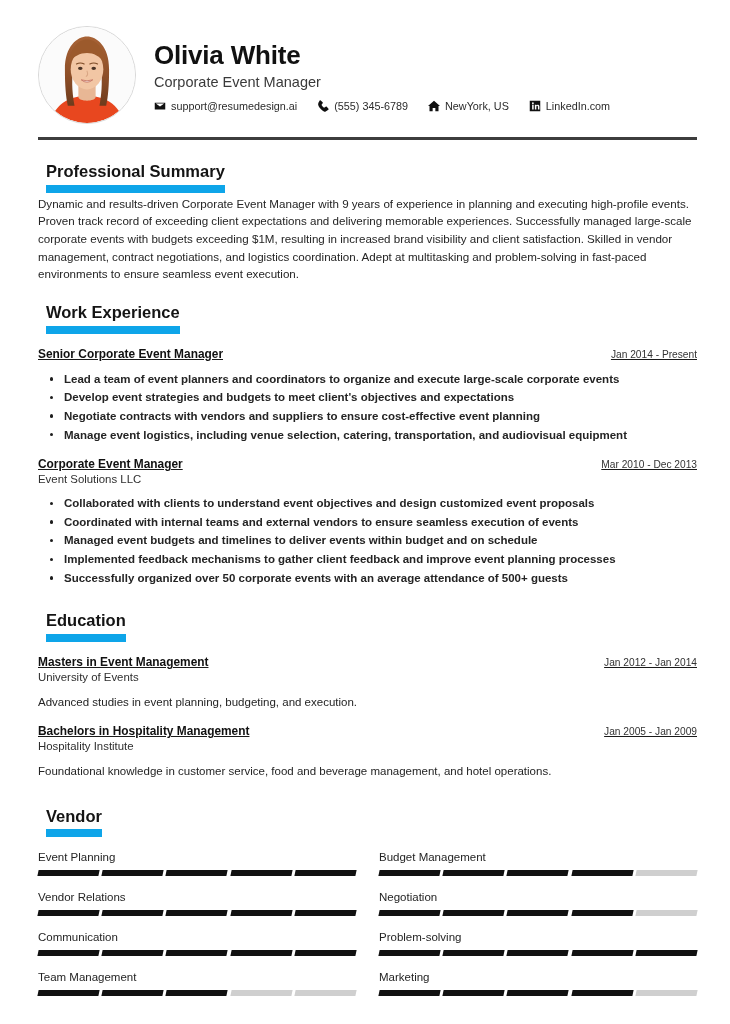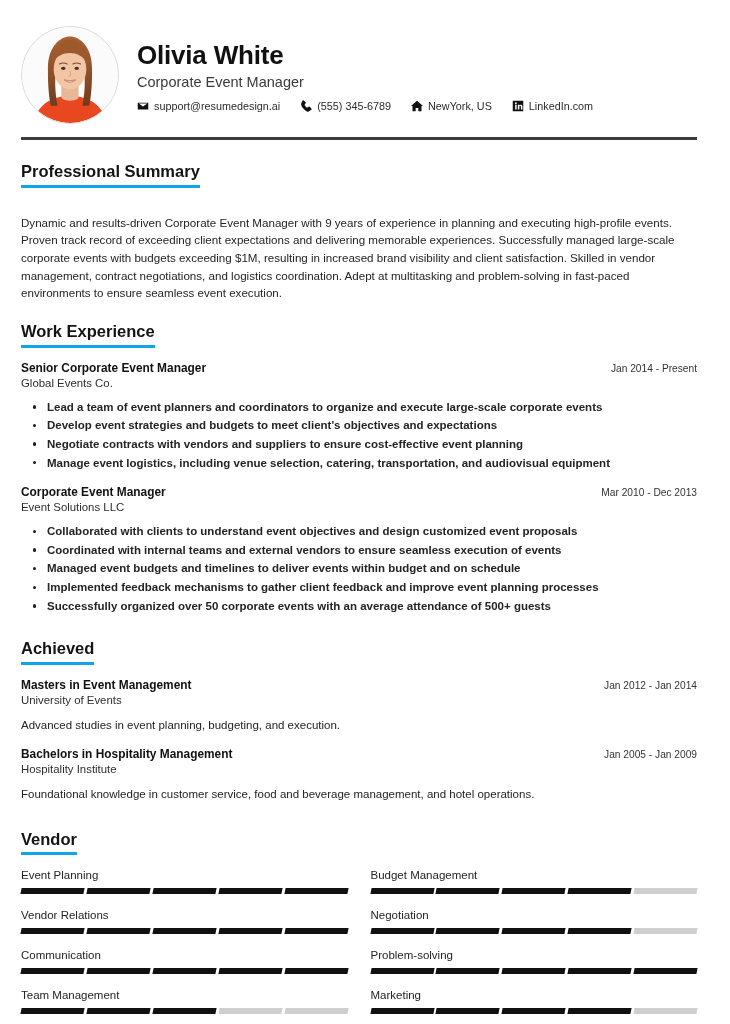--- a/index.html
+++ b/index.html
@@ -9,21 +9,21 @@
     height: 1024px;
     background: #ffffff;
     font-family: "Liberation Sans", sans-serif;
     color: #1a1a1a;
     overflow: hidden;
   }
 
   .page {
     width: 730px;
     height: 1006px;
-    padding: 26px 33px 0 21px;
+    padding: 26px 33px 0 38px;
     position: relative;
   }
 
   
   .header {
     display: flex;
     align-items: center;
     gap: 18px;
     padding-bottom: 6px;
   }
@@ -90,38 +90,40 @@
 
   
   .section { margin-bottom: 4px; }
 
   .section-title {
     font-size: 16.5px;
     font-weight: bold;
     color: #141414;
     display: inline-block;
     padding-bottom: 3px;
-    border-bottom: 3px solid #0ea5e9;
+    border-bottom: 8px solid #0ea5e9;
     line-height: 1.2;
+    margin-left: 8px;
   }
 
   .summary-text {
     font-size: 11.6px;
     line-height: 1.52;
     color: #242424;
-    margin-top: 26px;
+    margin-top: 2px;
     text-align: left;
   }
 
   
   .entry { margin-top: 13px; }
   .entry-head {
     display: flex;
     justify-content: space-between;
     align-items: baseline;
+    text-decoration: underline;
   }
   .entry-role {
     font-size: 11.9px;
     font-weight: bold;
     color: #111111;
   }
   .entry-date {
     font-size: 10.2px;
     color: #333333;
     white-space: nowrap;
@@ -293,21 +295,20 @@
   </div>
 
   <div class="section section-work">
     <div class="section-title">Work Experience</div>
 
     <div class="entry">
       <div class="entry-head">
         <span class="entry-role">Senior Corporate Event Manager</span>
         <span class="entry-date">Jan 2014 - Present</span>
       </div>
-      <div class="entry-org">Global Events Co.</div>
       <ul class="bullets">
         <li>Lead a team of event planners and coordinators to organize and execute large-scale corporate events</li>
         <li>Develop event strategies and budgets to meet client's objectives and expectations</li>
         <li>Negotiate contracts with vendors and suppliers to ensure cost-effective event planning</li>
         <li>Manage event logistics, including venue selection, catering, transportation, and audiovisual equipment</li>
       </ul>
     </div>
 
     <div class="entry">
       <div class="entry-head">
@@ -319,21 +320,21 @@
         <li>Collaborated with clients to understand event objectives and design customized event proposals</li>
         <li>Coordinated with internal teams and external vendors to ensure seamless execution of events</li>
         <li>Managed event budgets and timelines to deliver events within budget and on schedule</li>
         <li>Implemented feedback mechanisms to gather client feedback and improve event planning processes</li>
         <li>Successfully organized over 50 corporate events with an average attendance of 500+ guests</li>
       </ul>
     </div>
   </div>
 
   <div class="section section-edu">
-    <div class="section-title">Achieved</div>
+    <div class="section-title">Education</div>
 
     <div class="entry">
       <div class="entry-head">
         <span class="entry-role">Masters in Event Management</span>
         <span class="entry-date">Jan 2012 - Jan 2014</span>
       </div>
       <div class="entry-org">University of Events</div>
       <div class="entry-desc">Advanced studies in event planning, budgeting, and execution.</div>
     </div>
 

